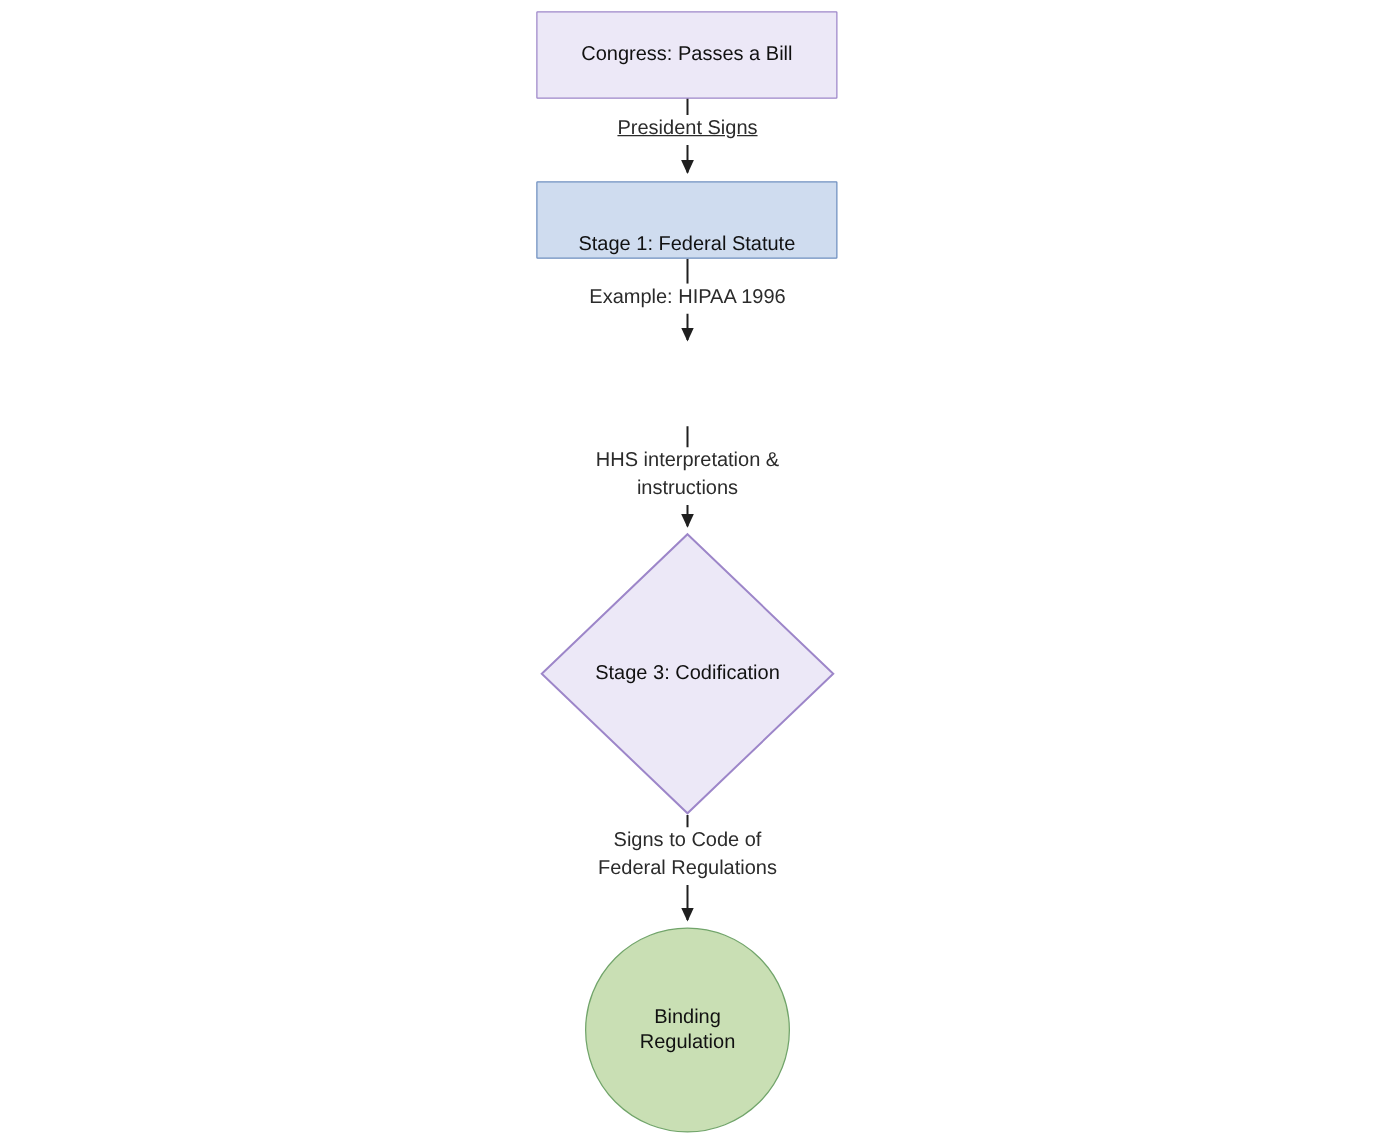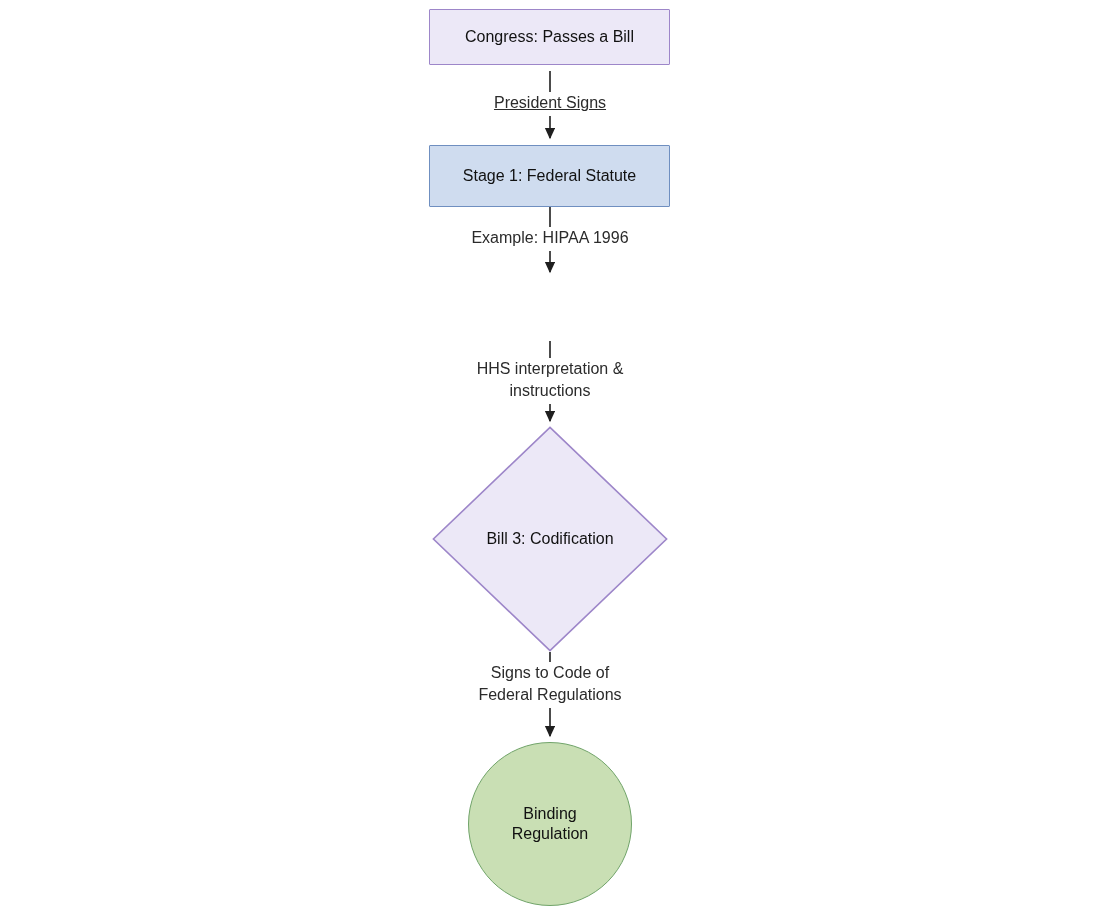--- a/index.html
+++ b/index.html
@@ -48,32 +48,33 @@
     display: block;
     padding: 0 8px;
     white-space: pre-line;
   }
 
   
   #node-congress {
     left: 429px;
     top: 9px;
     width: 241px;
-    height: 56px;
+    height: 70px;
     background: #ece8f7;
     border-color: #9d86c9;
   }
   
   #node-statute {
     left: 429px;
     top: 145px;
     width: 241px;
     height: 62px;
     background: #cfdcef;
     border-color: #6f8fc0;
+    align-items: flex-end;
   }
   
   #node-rule {
     left: 429px;
     top: 279px;
     width: 241px;
     height: 62px;
     background: #f6cdad;
     border-color: #cf7b4f;
   }
@@ -165,21 +166,21 @@
 
   <div class="node node-rect" id="node-statute">
     <span class="node-label">Stage 1: Federal Statute</span>
   </div>
 
 
   <div class="node" id="node-codification">
     <svg class="diamond-svg" viewBox="0 0 236 226" xmlns="http://www.w3.org/2000/svg">
       <polygon points="118,1.4 234.6,113 118,224.6 1.4,113" fill="#ece8f7" stroke="#9d86c9" stroke-width="1.6"></polygon>
     </svg>
-    <span class="node-label">Bill 3: Codification</span>
+    <span class="node-label">Stage 3: Codification</span>
   </div>
 
   <div class="node" id="node-binding">
     <span class="node-label">Binding
 Regulation</span>
   </div>
 
   <div class="edge-label" id="edge-label-1">President Signs</div>
 
   <div class="edge-label" id="edge-label-2">Example: HIPAA 1996</div>

